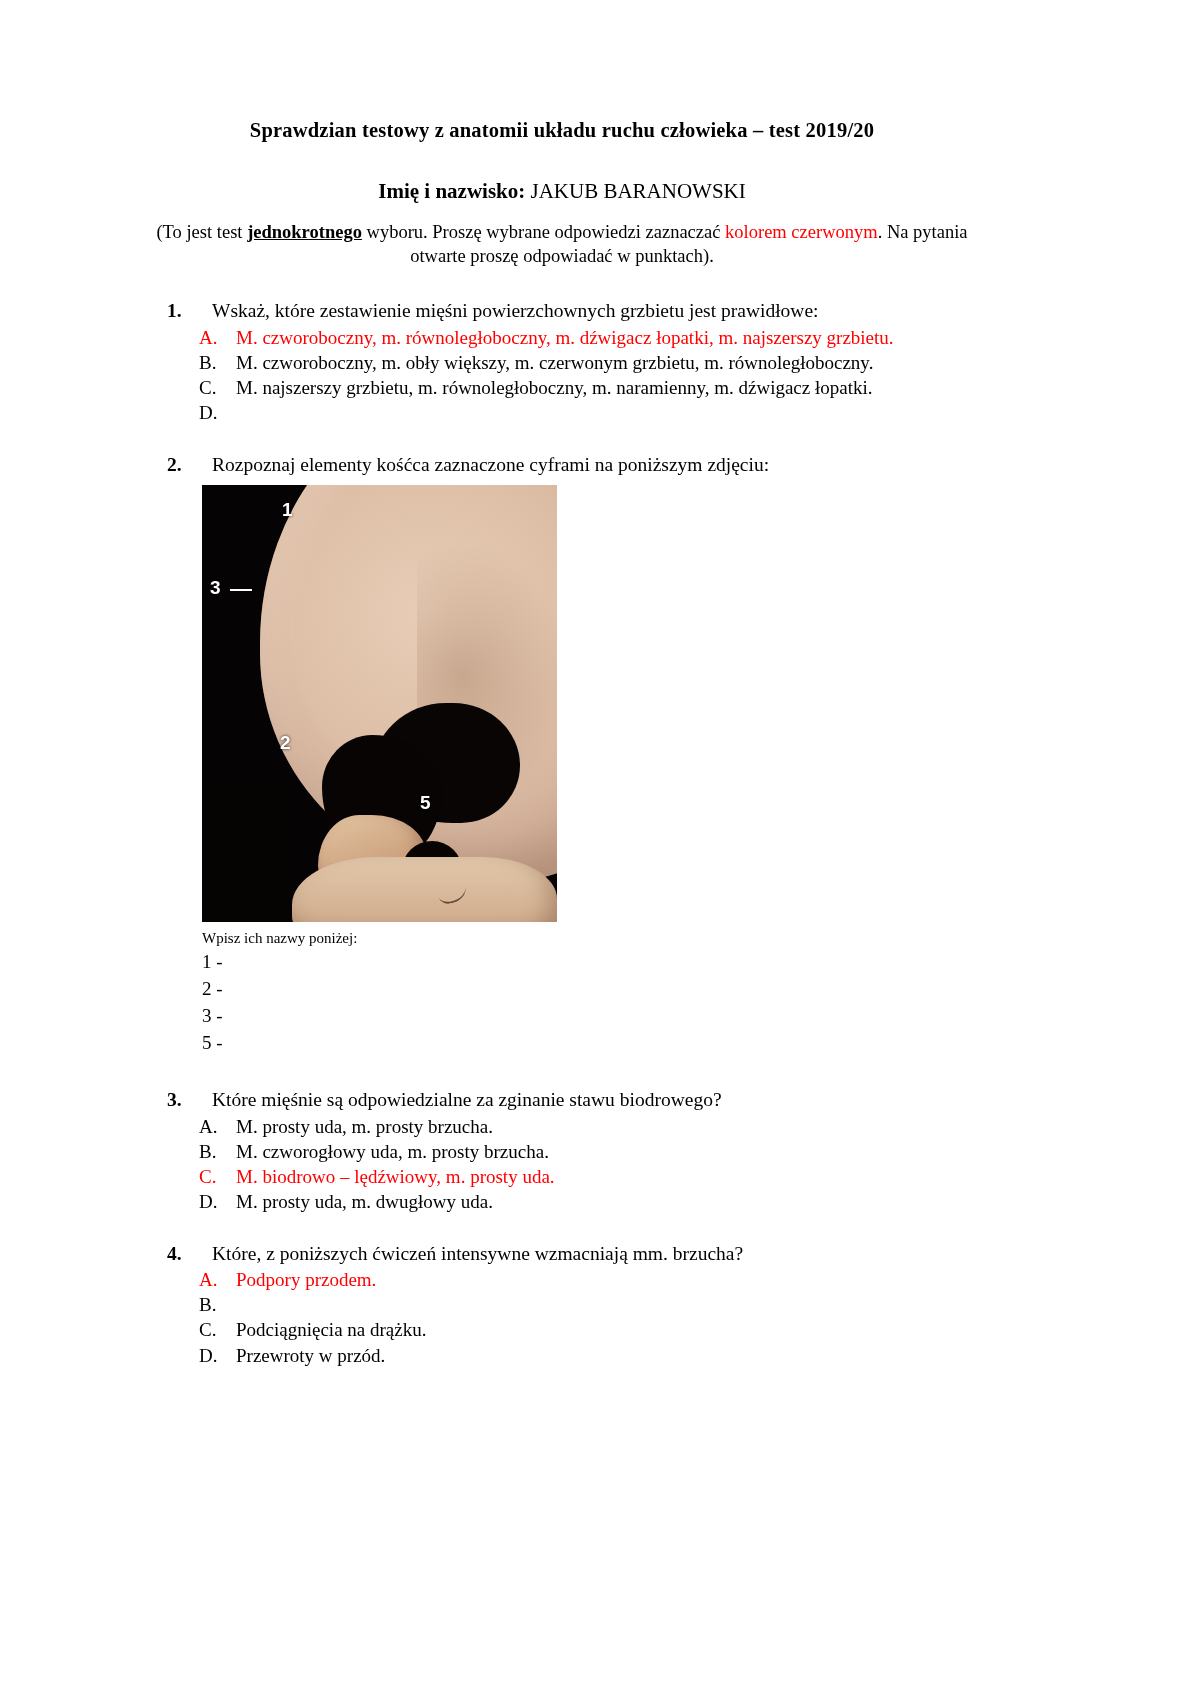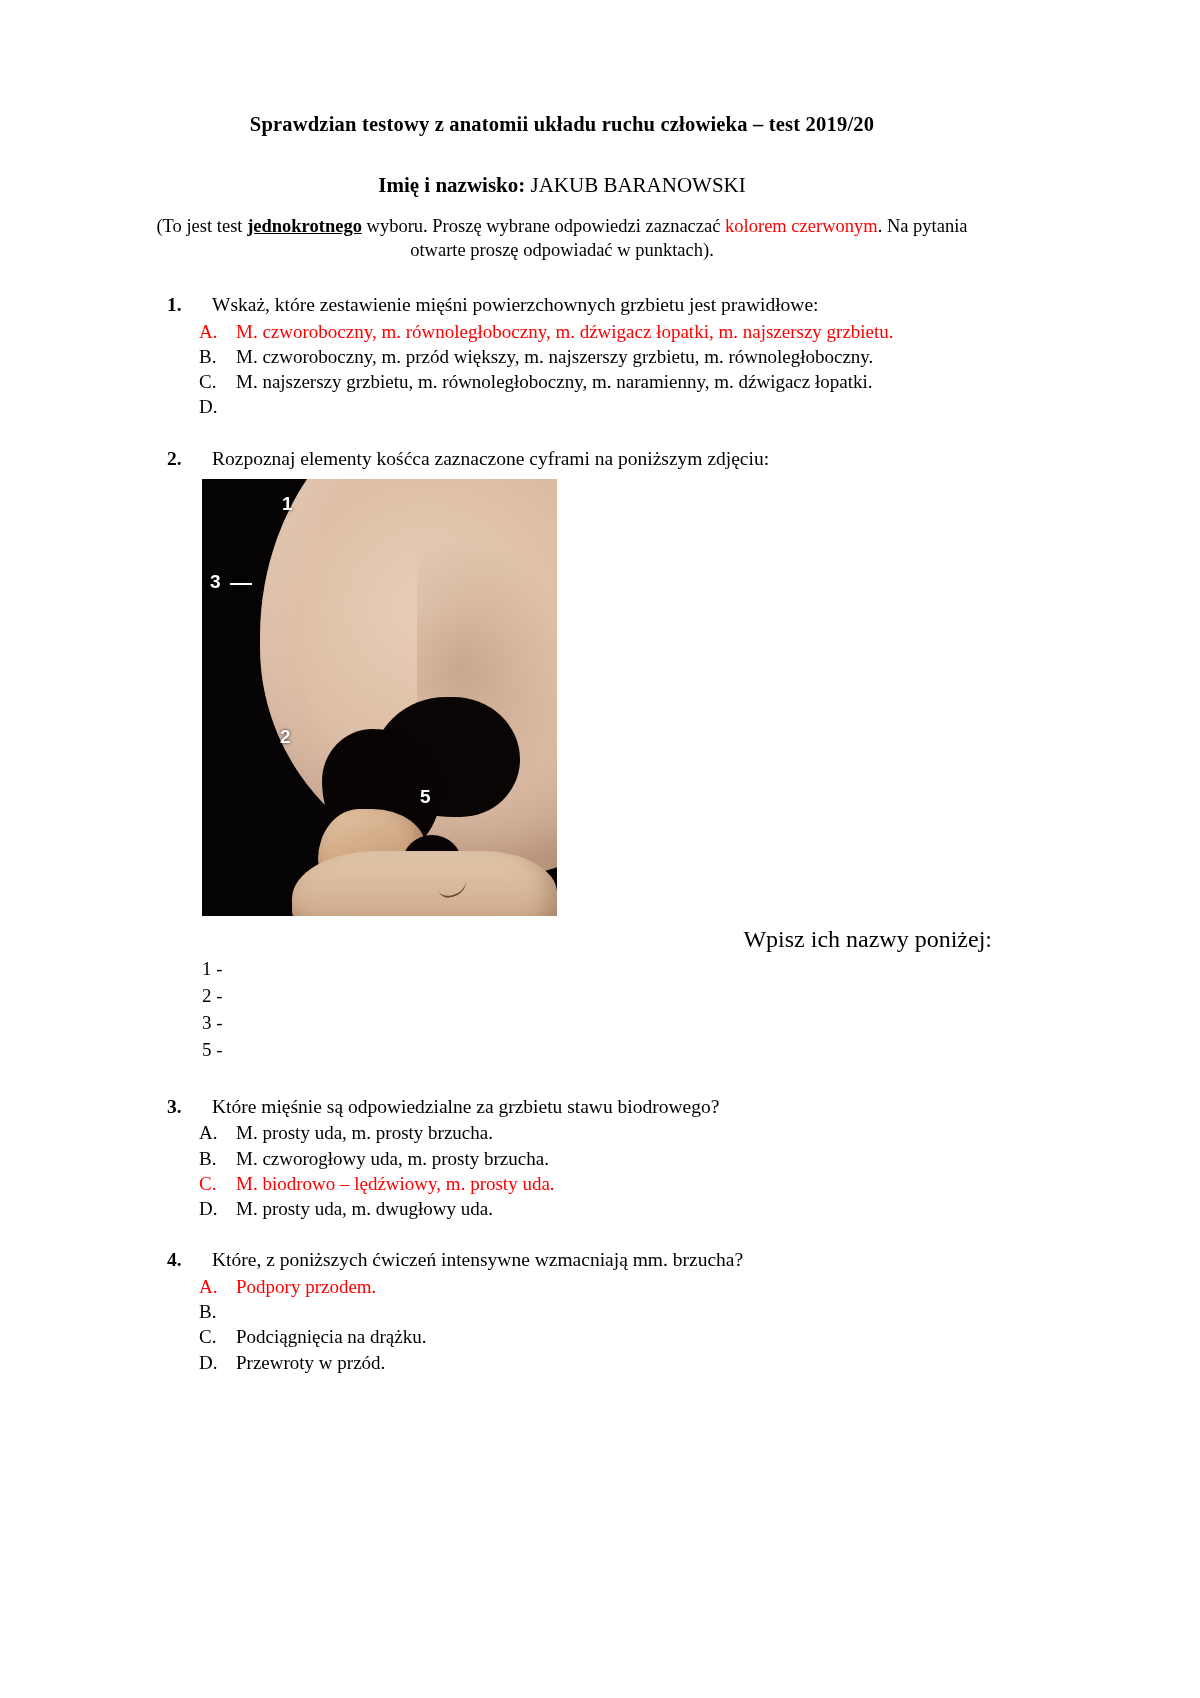--- a/index.html
+++ b/index.html
@@ -16,21 +16,21 @@
     width: 1200px;
     height: 1698px;
     background: #ffffff;
     box-sizing: border-box;
     padding: 0;
     overflow: hidden;
   }
   .content {
     position: absolute;
     left: 132px;
-    top: 112px;
+    top: 118px;
     width: 860px;
   }
 
   .doc-title {
     text-align: center;
     font-weight: bold;
     font-size: 20.5px;
     letter-spacing: 0.2px;
     margin: 0 0 34px 0;
     line-height: 1.25;
@@ -219,24 +219,23 @@
     position: absolute;
     left: 28px;
     top: 104px;
     width: 22px;
     height: 2px;
     background: #ffffff;
     z-index: 5;
   }
 
   .caption {
-    font-size: 24px;
+    font-size: 15px;
     line-height: 1.42;
     margin: 6px 0 0 0;
-    text-align: right;
   }
   .blank-line {
     font-size: 19px;
     line-height: 1.42;
   }
   .after-figure {
     margin-bottom: 30px;
   }
   .q-spacer-top {
     margin-top: 22px;
@@ -264,21 +263,21 @@
         <div class="q-num">1.</div>
         <div class="q-text">Wskaż, które zestawienie mięśni powierzchownych grzbietu jest prawidłowe:</div>
       </div>
       <div class="options">
         <div class="opt-row">
           <div class="opt-letter red">A.</div>
           <div class="opt-text red">M. czworoboczny, m. równoległoboczny, m. dźwigacz łopatki, m. najszerszy grzbietu.</div>
         </div>
         <div class="opt-row">
           <div class="opt-letter">B.</div>
-          <div class="opt-text">M. czworoboczny, m. przód większy, m. najszerszy grzbietu, m. równoległoboczny.</div>
+          <div class="opt-text">M. czworoboczny, m. obły większy, m. czerwonym grzbietu, m. równoległoboczny.</div>
         </div>
         <div class="opt-row">
           <div class="opt-letter">C.</div>
           <div class="opt-text">M. najszerszy grzbietu, m. równoległoboczny, m. naramienny, m. dźwigacz łopatki.</div>
         </div>
         <div class="opt-row">
           <div class="opt-letter">D.</div>
         </div>
       </div>
     </div>
@@ -312,21 +311,21 @@
         <div class="blank-line">1 -</div>
         <div class="blank-line">2 -</div>
         <div class="blank-line">3 -</div>
         <div class="blank-line">5 -</div>
       </div>
     </div>
 
     <div class="question-block q-spacer-top">
       <div class="q-row">
         <div class="q-num">3.</div>
-        <div class="q-text">Które mięśnie są odpowiedzialne za grzbietu stawu biodrowego?</div>
+        <div class="q-text">Które mięśnie są odpowiedzialne za zginanie stawu biodrowego?</div>
       </div>
       <div class="options">
         <div class="opt-row">
           <div class="opt-letter">A.</div>
           <div class="opt-text">M. prosty uda, m. prosty brzucha.</div>
         </div>
         <div class="opt-row">
           <div class="opt-letter">B.</div>
           <div class="opt-text">M. czworogłowy uda, m. prosty brzucha.</div>
         </div>

